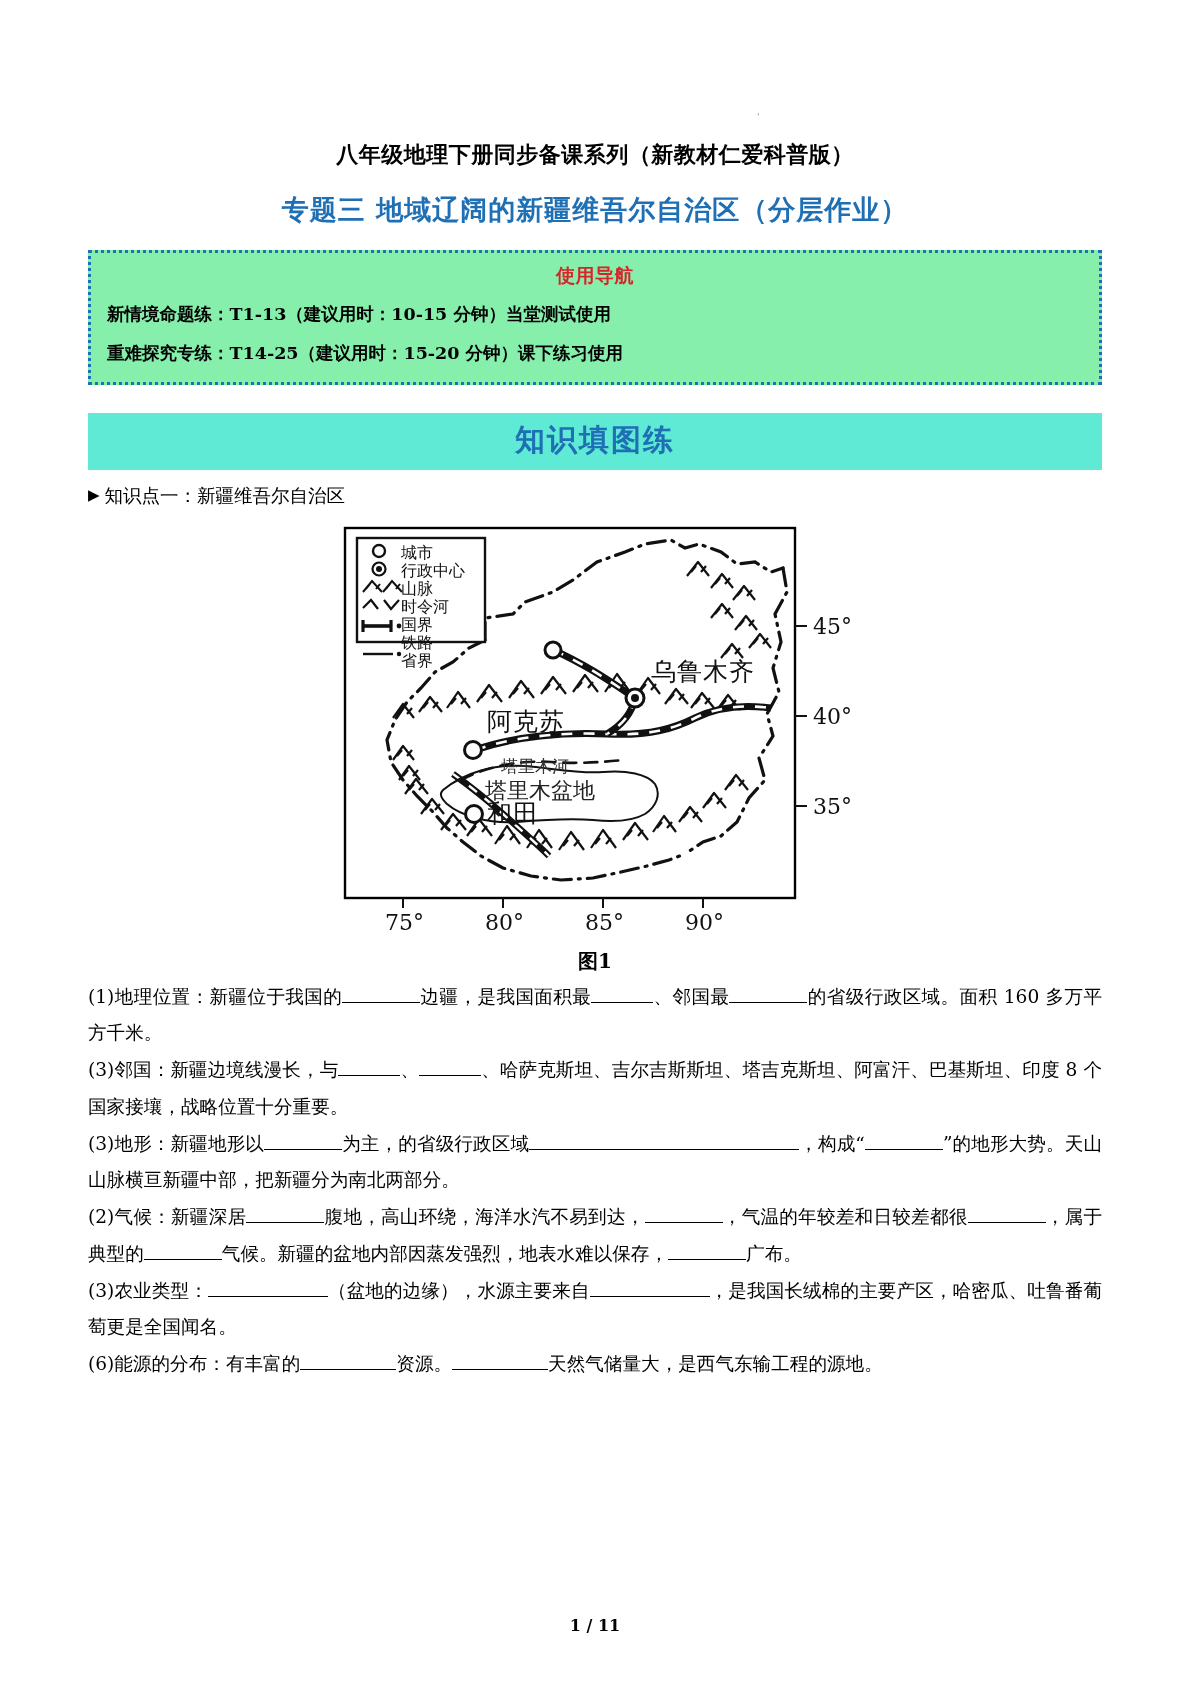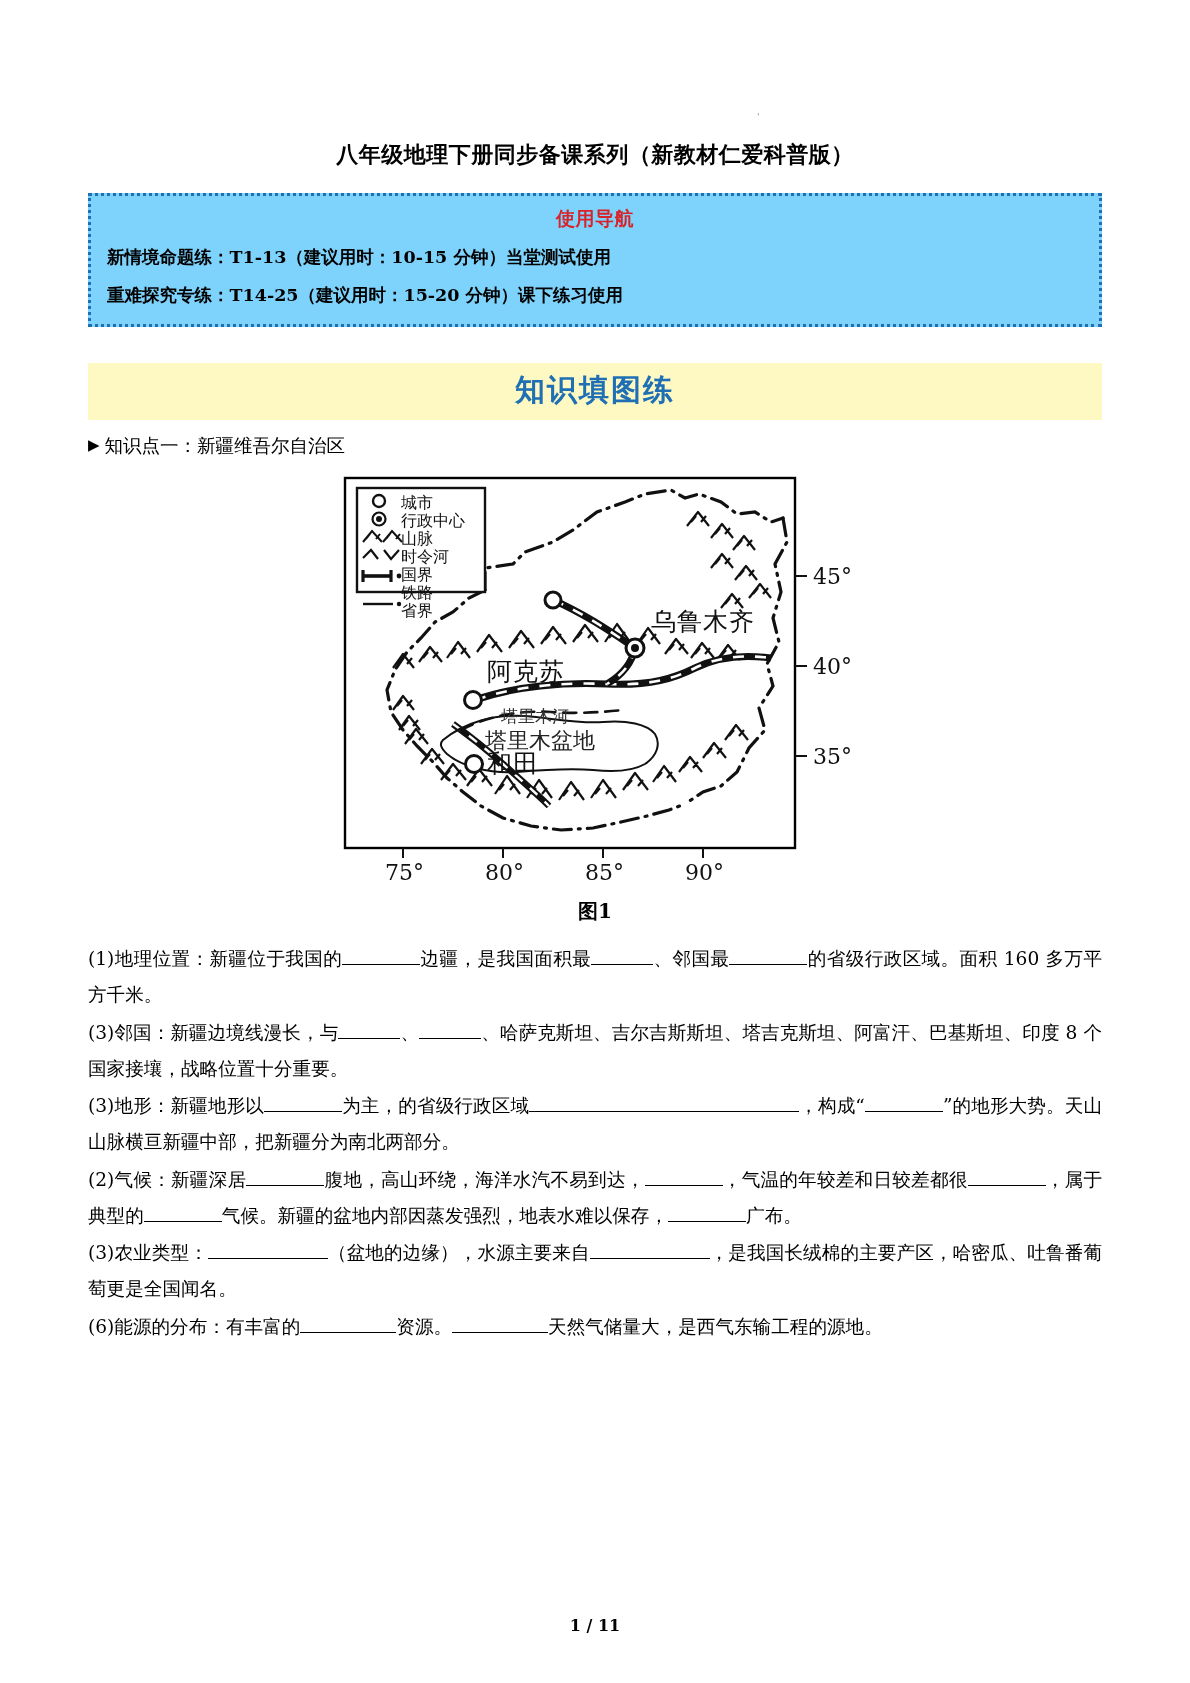--- a/index.html
+++ b/index.html
@@ -42,21 +42,21 @@
     color: #1f6fb4;
     margin-top: 24px;
     letter-spacing: 1px;
     line-height: 1.25;
   }
 
   
   .nav-box {
     margin-top: 24px;
     border: 3px dotted #1f6fb4;
-    background: #7dd3fc;
+    background: #86efac;
     padding: 10px 14px 16px 14px;
     box-sizing: border-box;
   }
   .nav-title {
     text-align: center;
     color: #d8232a;
     font-weight: bold;
     font-size: 19px;
     font-family: "DejaVu Serif", "Liberation Serif", serif;
     margin-bottom: 9px;
@@ -66,22 +66,22 @@
     font-size: 17.5px;
     font-weight: bold;
     font-family: "DejaVu Serif", "Liberation Serif", serif;
     color: #000;
     margin: 12px 0 0 2px;
     line-height: 1.5;
   }
 
   
   .section-banner {
-    margin-top: 36px;
-    background: #fef9c3;
+    margin-top: 28px;
+    background: #5eead4;
     text-align: center;
     padding: 7px 0 9px 0;
   }
   .section-banner-text {
     color: #1f6fb4;
     font-weight: bold;
     font-size: 30px;
     font-family: "DejaVu Serif", "Liberation Serif", serif;
     letter-spacing: 2px;
   }
@@ -115,21 +115,21 @@
   .map-caption {
     text-align: center;
     font-size: 20px;
     font-family: "DejaVu Serif", "Liberation Serif", serif;
     margin-top: 2px;
     font-weight: bold;
   }
 
   
   .questions {
-    margin-top: 16px;
+    margin-top: 4px;
   }
   .q {
     font-size: 18.6px;
     font-family: "DejaVu Serif", "Liberation Serif", serif;
     line-height: 1.95;
     text-align: justify;
     color: #000;
     margin: 0 0 1px 0;
   }
   .blank {
@@ -164,20 +164,21 @@
   }
 </style>
 </head>
 <body>
 
 <div class="page">
 
   <div class="tiny-mark">'</div>
 
   <div class="doc-title">八年级地理下册同步备课系列（新教材仁爱科普版）</div>
+  <div class="doc-subtitle">专题三  地域辽阔的新疆维吾尔自治区（分层作业）</div>
 
   <div class="nav-box">
     <div class="nav-title">使用导航</div>
     <div class="nav-line">新情境命题练：T1-13（建议用时：10-15 分钟）当堂测试使用</div>
     <div class="nav-line">重难探究专练：T14-25（建议用时：15-20 分钟）课下练习使用</div>
   </div>
 
   <div class="section-banner">
     <span class="section-banner-text">知识填图练</span>
   </div>

